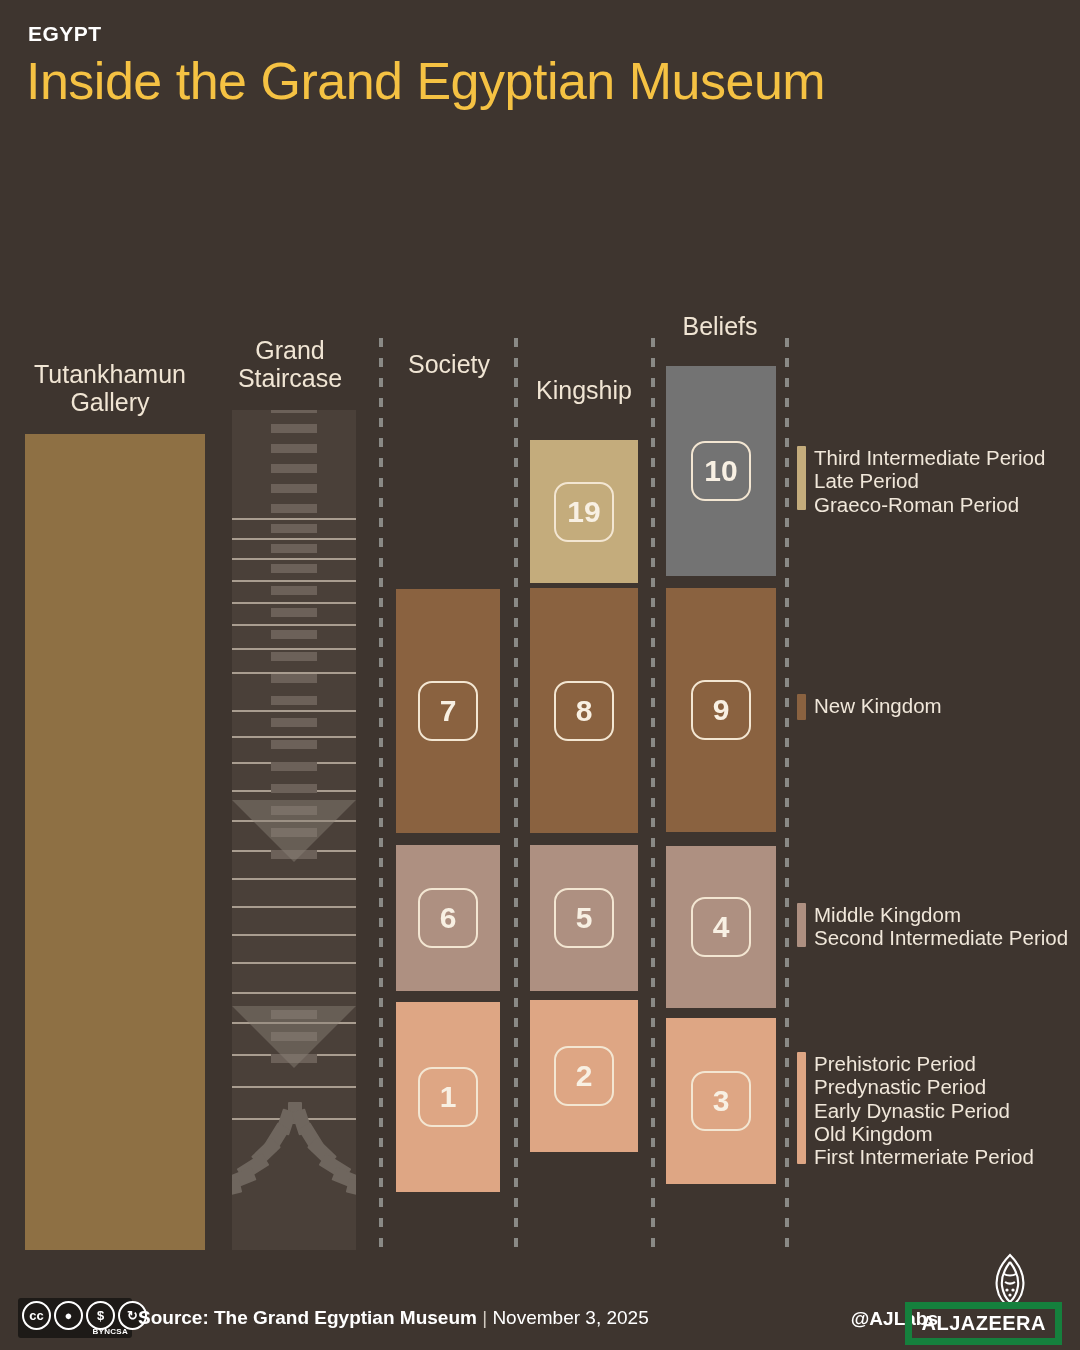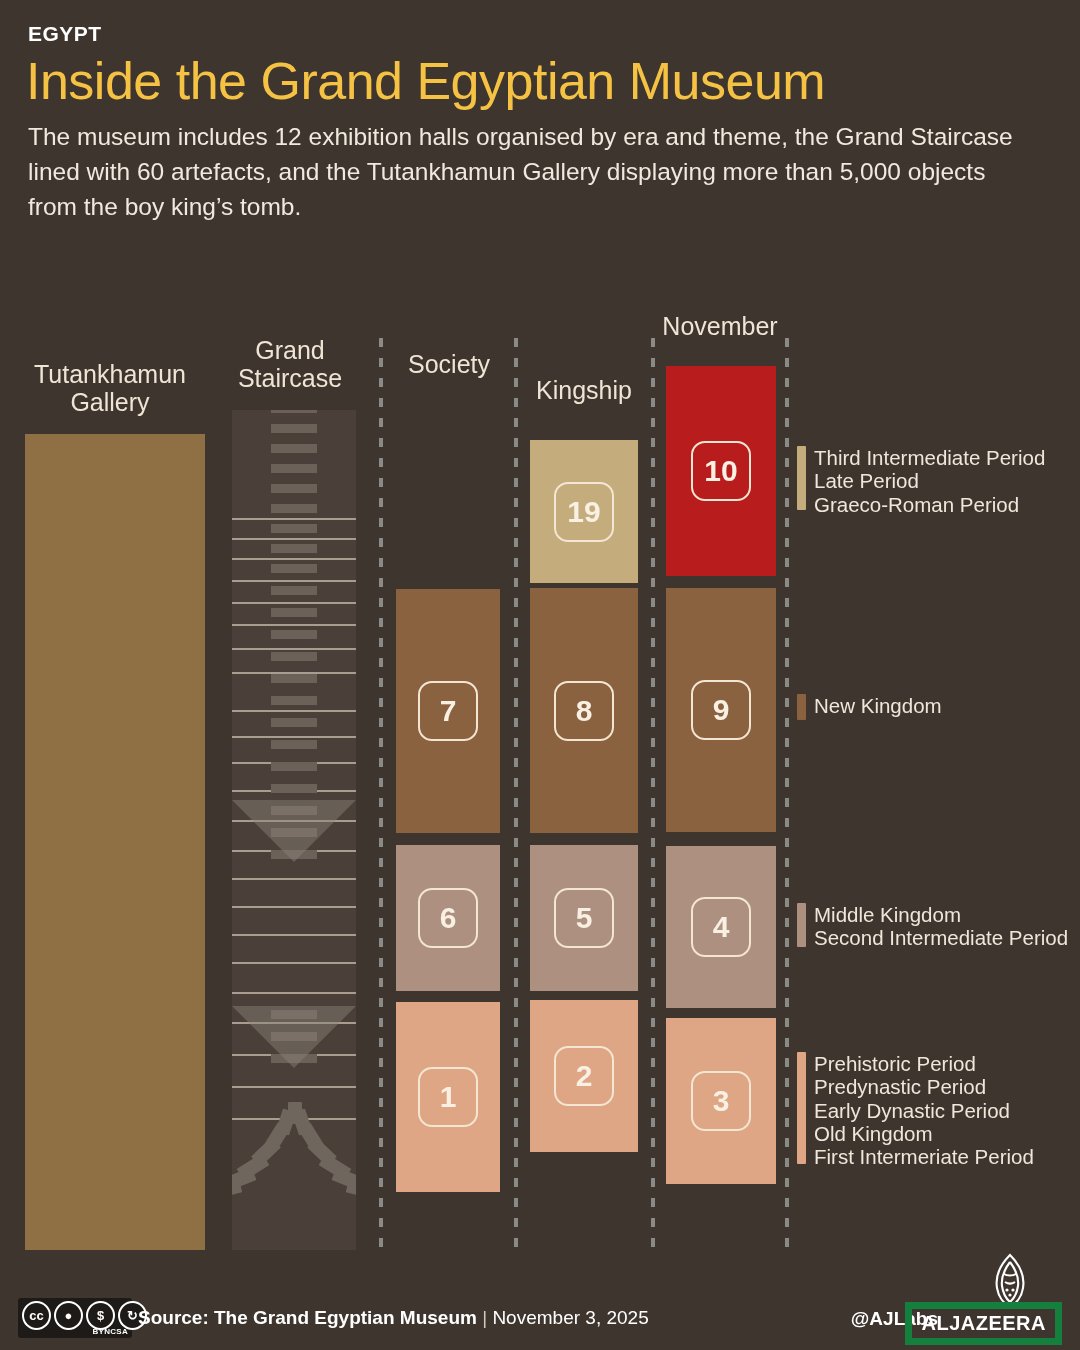--- a/index.html
+++ b/index.html
@@ -79,36 +79,35 @@
   .ajbox{position:absolute;right:18px;top:12px;border:7px solid #15803d;padding:3px 9px;font-size:20px;font-weight:bold;letter-spacing:.5px;color:#ffffff;}
   .ajlogo{position:absolute;right:38px;top:1252px;width:64px;height:58px;}
 </style>
 </head>
 <body>
 
 <div class="page">
 
   <div class="kicker">EGYPT</div>
   <div class="headline">Inside the Grand Egyptian Museum</div>
-  <div class="standfirst">The museum includes 12 exhibition halls organised by era and theme, the Grand Staircase lined with 60 artefacts, and the Tutankhamun Gallery displaying more than 5,000 objects from the boy king’s tomb.</div>
 
   <div class="chart">
 
     <div class="dash" style="left:379px"></div>
     <div class="dash" style="left:514px"></div>
     <div class="dash" style="left:651px"></div>
     <div class="dash" style="left:785px"></div>
 
     <div class="coltitle" style="left:200px;top:36px;width:180px;white-space:pre-line">Grand
 Staircase</div>
     <div class="coltitle" style="left:10px;top:60px;width:200px;white-space:pre-line">Tutankhamun
 Gallery</div>
     <div class="coltitle" style="left:385px;top:50px;width:128px">Society</div>
     <div class="coltitle" style="left:518px;top:76px;width:132px">Kingship</div>
-    <div class="coltitle" style="left:655px;top:12px;width:130px">November</div>
+    <div class="coltitle" style="left:655px;top:12px;width:130px">Beliefs</div>
 
     <div class="bar" style="left:25px;top:134px;width:180px;height:816px;background:#8e7044;"></div>
 
     <div class="stair" style="left:232px;top:110px;width:124px;height:840px;">
       <div class="step" style="top:108px"></div>
         <div class="step" style="top:128px"></div>
       <div class="step" style="top:148px"></div>
         <div class="step" style="top:170px"></div>
       <div class="step" style="top:192px"></div>
         <div class="step" style="top:214px"></div>
@@ -193,21 +192,21 @@
     <div class="hall" style="left:530px;top:288px;width:108px;height:245px;background:#8a6240;">
       <div class="badge">8</div>
     </div>
     <div class="hall" style="left:530px;top:545px;width:108px;height:146px;background:#ae9081;">
       <div class="badge">5</div>
     </div>
     <div class="hall" style="left:530px;top:700px;width:108px;height:152px;background:#dea684;">
       <div class="badge">2</div>
     </div>
 
-    <div class="hall" style="left:666px;top:66px;width:110px;height:210px;background:#b91c1c;">
+    <div class="hall" style="left:666px;top:66px;width:110px;height:210px;background:#737373;">
       <div class="badge">10</div>
     </div>
     <div class="hall" style="left:666px;top:288px;width:110px;height:244px;background:#8a6240;">
       <div class="badge">9</div>
     </div>
     <div class="hall" style="left:666px;top:546px;width:110px;height:162px;background:#ae9081;">
       <div class="badge">4</div>
     </div>
     <div class="hall" style="left:666px;top:718px;width:110px;height:166px;background:#dea684;">
       <div class="badge">3</div>

